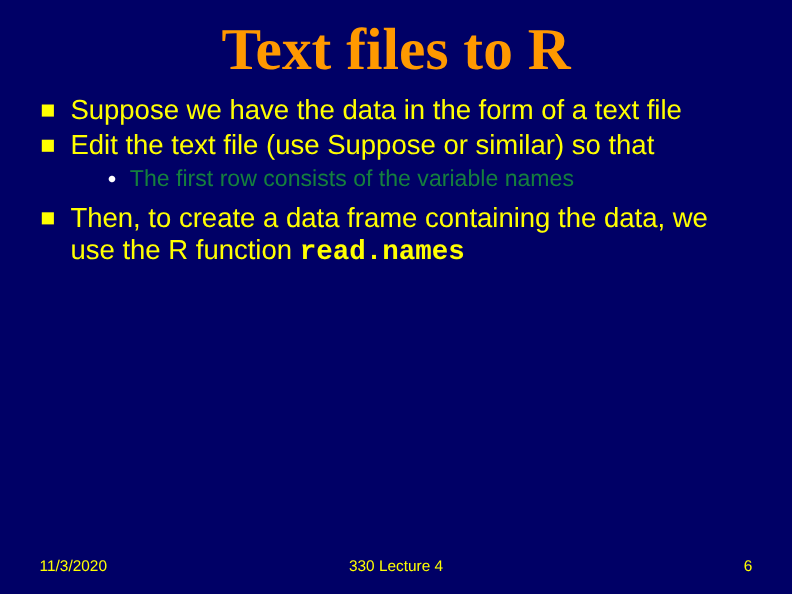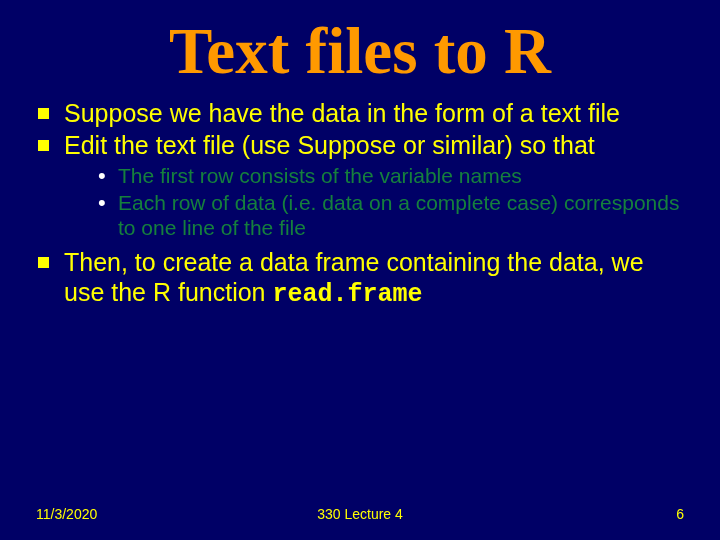--- a/index.html
+++ b/index.html
@@ -13,21 +13,21 @@
   }
   .slide {
     width: 720px;
     height: 540px;
     position: relative;
     box-sizing: border-box;
   }
   .title {
     font-family: "Comic Sans MS", "Comic Sans", cursive;
     color: #ff9900;
-    font-size: 65px;
+    font-size: 54px;
     font-weight: bold;
     text-align: center;
     padding-top: 14px;
     padding-bottom: 10px;
   }
   .content {
     padding: 0 30px 0 34px;
   }
   ul.main {
     list-style: none;
@@ -111,27 +111,24 @@
     <ul class="main">
       <li>
         <span>Suppose we have the data in the form of a text file</span>
       </li>
       <li>
         <span>Edit the text file (use Suppose or similar) so that</span>
         <ul class="sub">
           <li>
             <span>The first row consists of the variable names</span>
           </li>
-          <li>
-            <span>Each row of data (i.e. data on a complete case) corresponds to one line of the file</span>
-          </li>
         </ul>
       </li>
       <li>
-        <span>Then, to create a data frame containing the data, we use the R function </span><span class="code">read.frame</span>
+        <span>Then, to create a data frame containing the data, we use the R function </span><span class="code">read.names</span>
       </li>
     </ul>
   </div>
 
   <div class="footer">
     <div class="center">330 Lecture 4</div>
     <span class="left">11/3/2020</span>
     <span class="right">6</span>
   </div>
 

